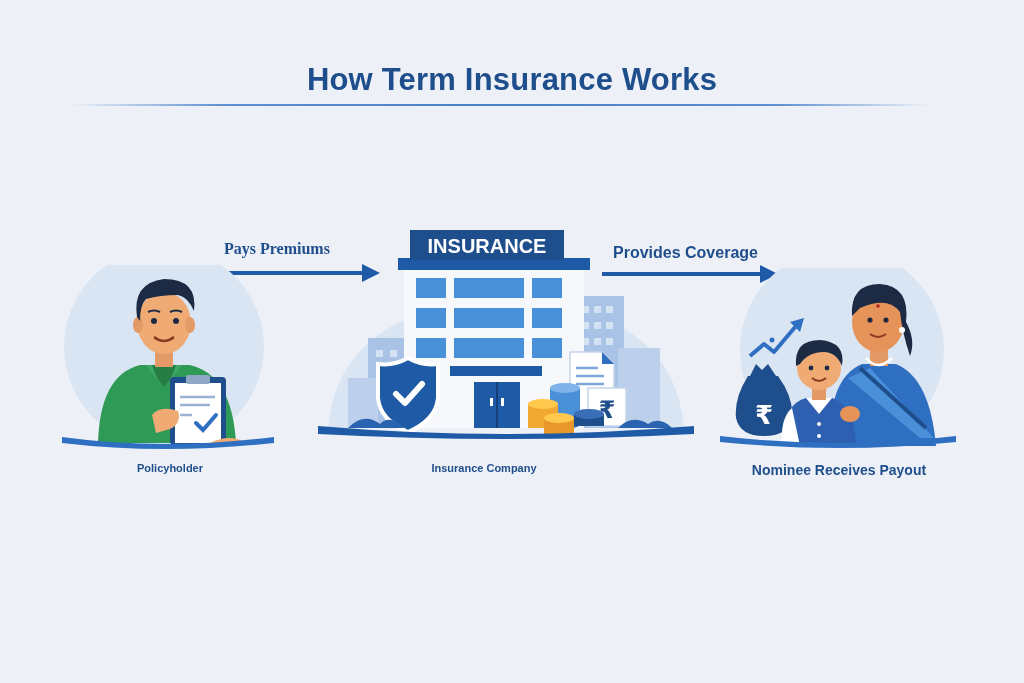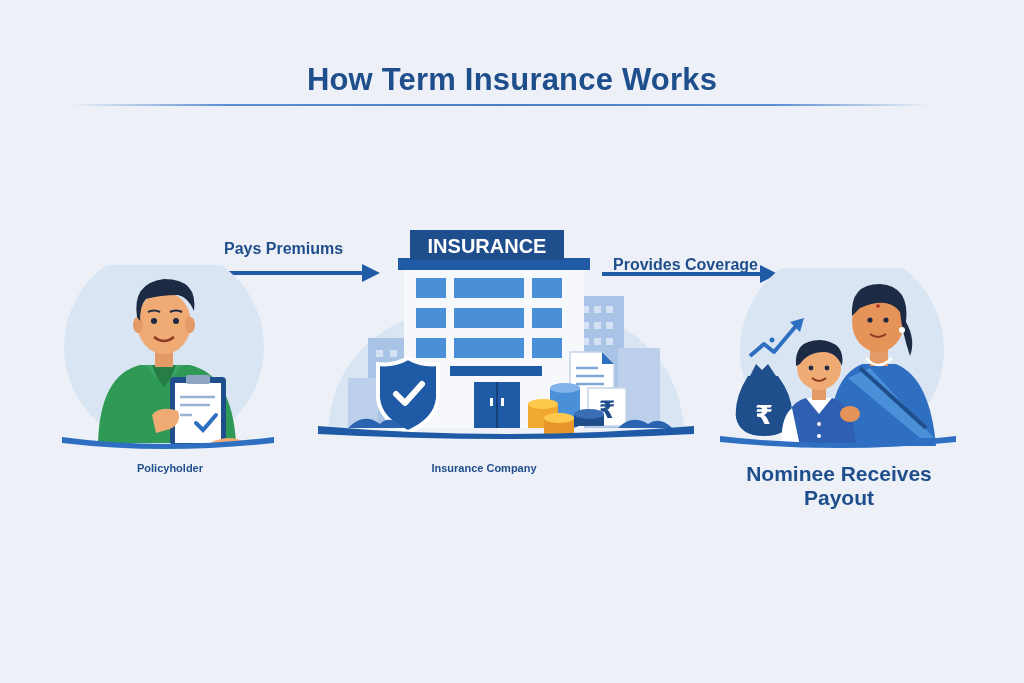--- a/index.html
+++ b/index.html
@@ -27,27 +27,27 @@
     text-align: center;
   }
   .illus { position: absolute; }
 </style>
 </head>
 <body>
 
 <div class="title">How Term Insurance Works</div>
 <div class="divider"></div>
 
-<div class="flow-label" style="left:224px; top:240px;">Pays Premiums</div>
+<div class="flow-label" style="left:224px; top:240px;font-family:Liberation Serif, serif;">Pays Premiums</div>
 <svg class="arrow" style="left:226px; top:262px;" width="156" height="22">
   <line x1="2" y1="11" x2="140" y2="11" stroke="#1f5aa6" stroke-width="4"></line>
   <polygon points="136,2 154,11 136,20" fill="#1f5aa6"></polygon>
 </svg>
 
-<div class="flow-label" style="left:613px; top:256px;text-align:center;">Provides Coverage</div>
+<div class="flow-label" style="left:613px; top:244px;text-align:center;">Provides Coverage</div>
 <svg class="arrow" style="left:600px; top:263px;" width="180" height="22">
   <line x1="2" y1="11" x2="164" y2="11" stroke="#1f5aa6" stroke-width="4"></line>
   <polygon points="160,2 178,11 160,20" fill="#1f5aa6"></polygon>
 </svg>
 
 <svg class="illus" style="left:60px; top:265px;" width="220" height="185" viewBox="0 0 220 185">
   <circle cx="104" cy="82" r="100" fill="#d9e5f3"></circle>
 
   <path d="M38 178 Q40 110 80 100 L130 100 Q172 110 176 178 Z" fill="#2f9a55"></path>
   <path d="M88 100 L104 122 L120 100 Z" fill="#267e46"></path>
@@ -194,13 +194,13 @@
   <ellipse cx="99" cy="100" rx="22" ry="22" fill="#f0ab74"></ellipse>
   <path d="M76 98 Q74 72 100 72 Q126 74 122 98 Q116 84 104 84 Q88 84 80 96 Z" fill="#1c2a44"></path>
   <circle cx="91" cy="100" r="2.4" fill="#1c2a44"></circle>
   <circle cx="107" cy="100" r="2.4" fill="#1c2a44"></circle>
   <path d="M92 110 Q99 116 106 110" stroke="#8b3b22" stroke-width="2" fill="none"></path>
 
   <ellipse cx="130" cy="146" rx="10" ry="8" fill="#e6935a"></ellipse>
 
   <path d="M0 168 Q120 182 236 168 L236 174 Q120 186 0 174 Z" fill="#2f6fc2"></path>
 </svg>
-<div class="node-label" style="left:722px; top:462px; width:234px; font-size:21px;">Nominee Receives Payout</div>
+<div class="node-label" style="left:722px; top:462px; width:234px; font-size:14px;">Nominee Receives Payout</div>
 
 </body></html>

